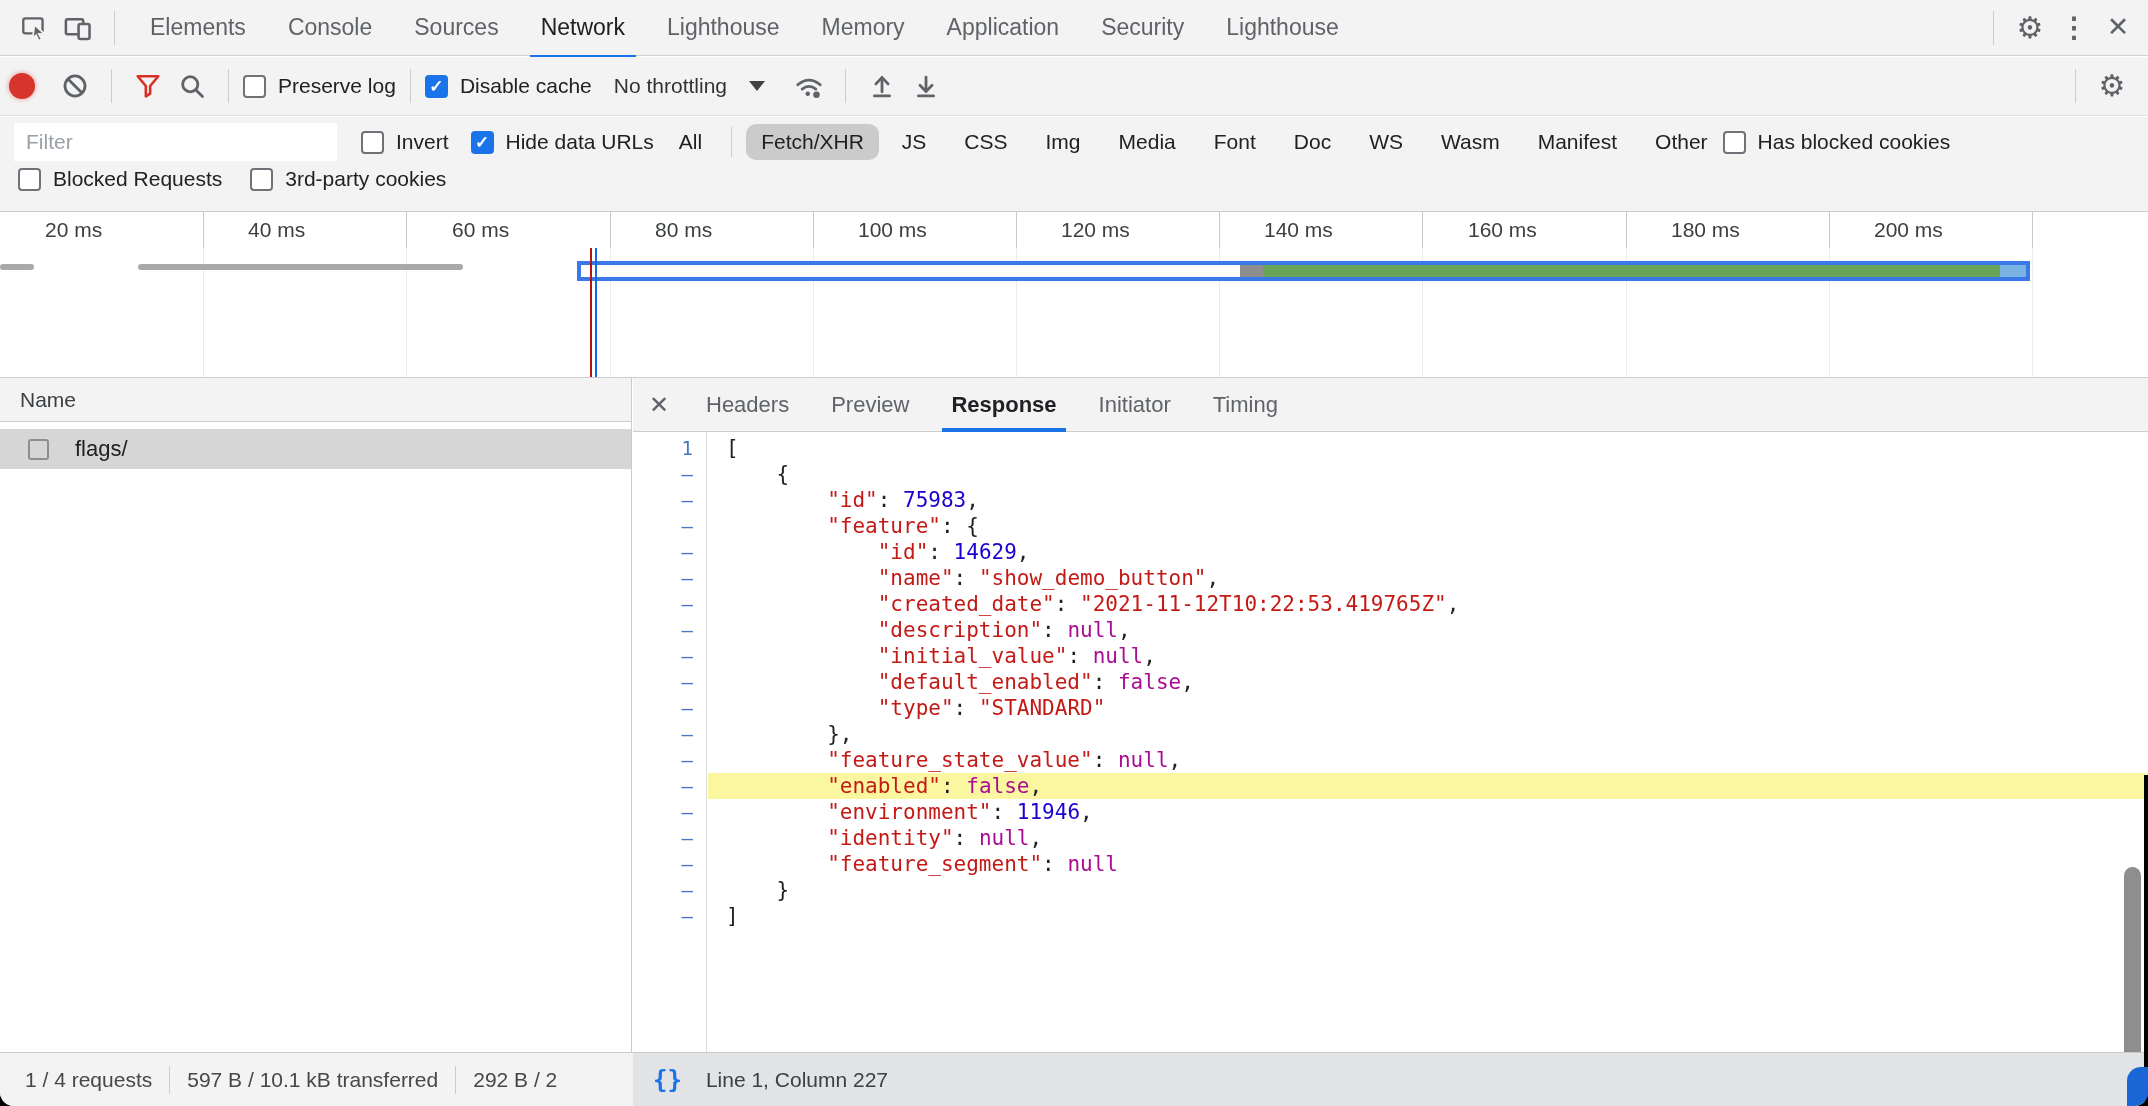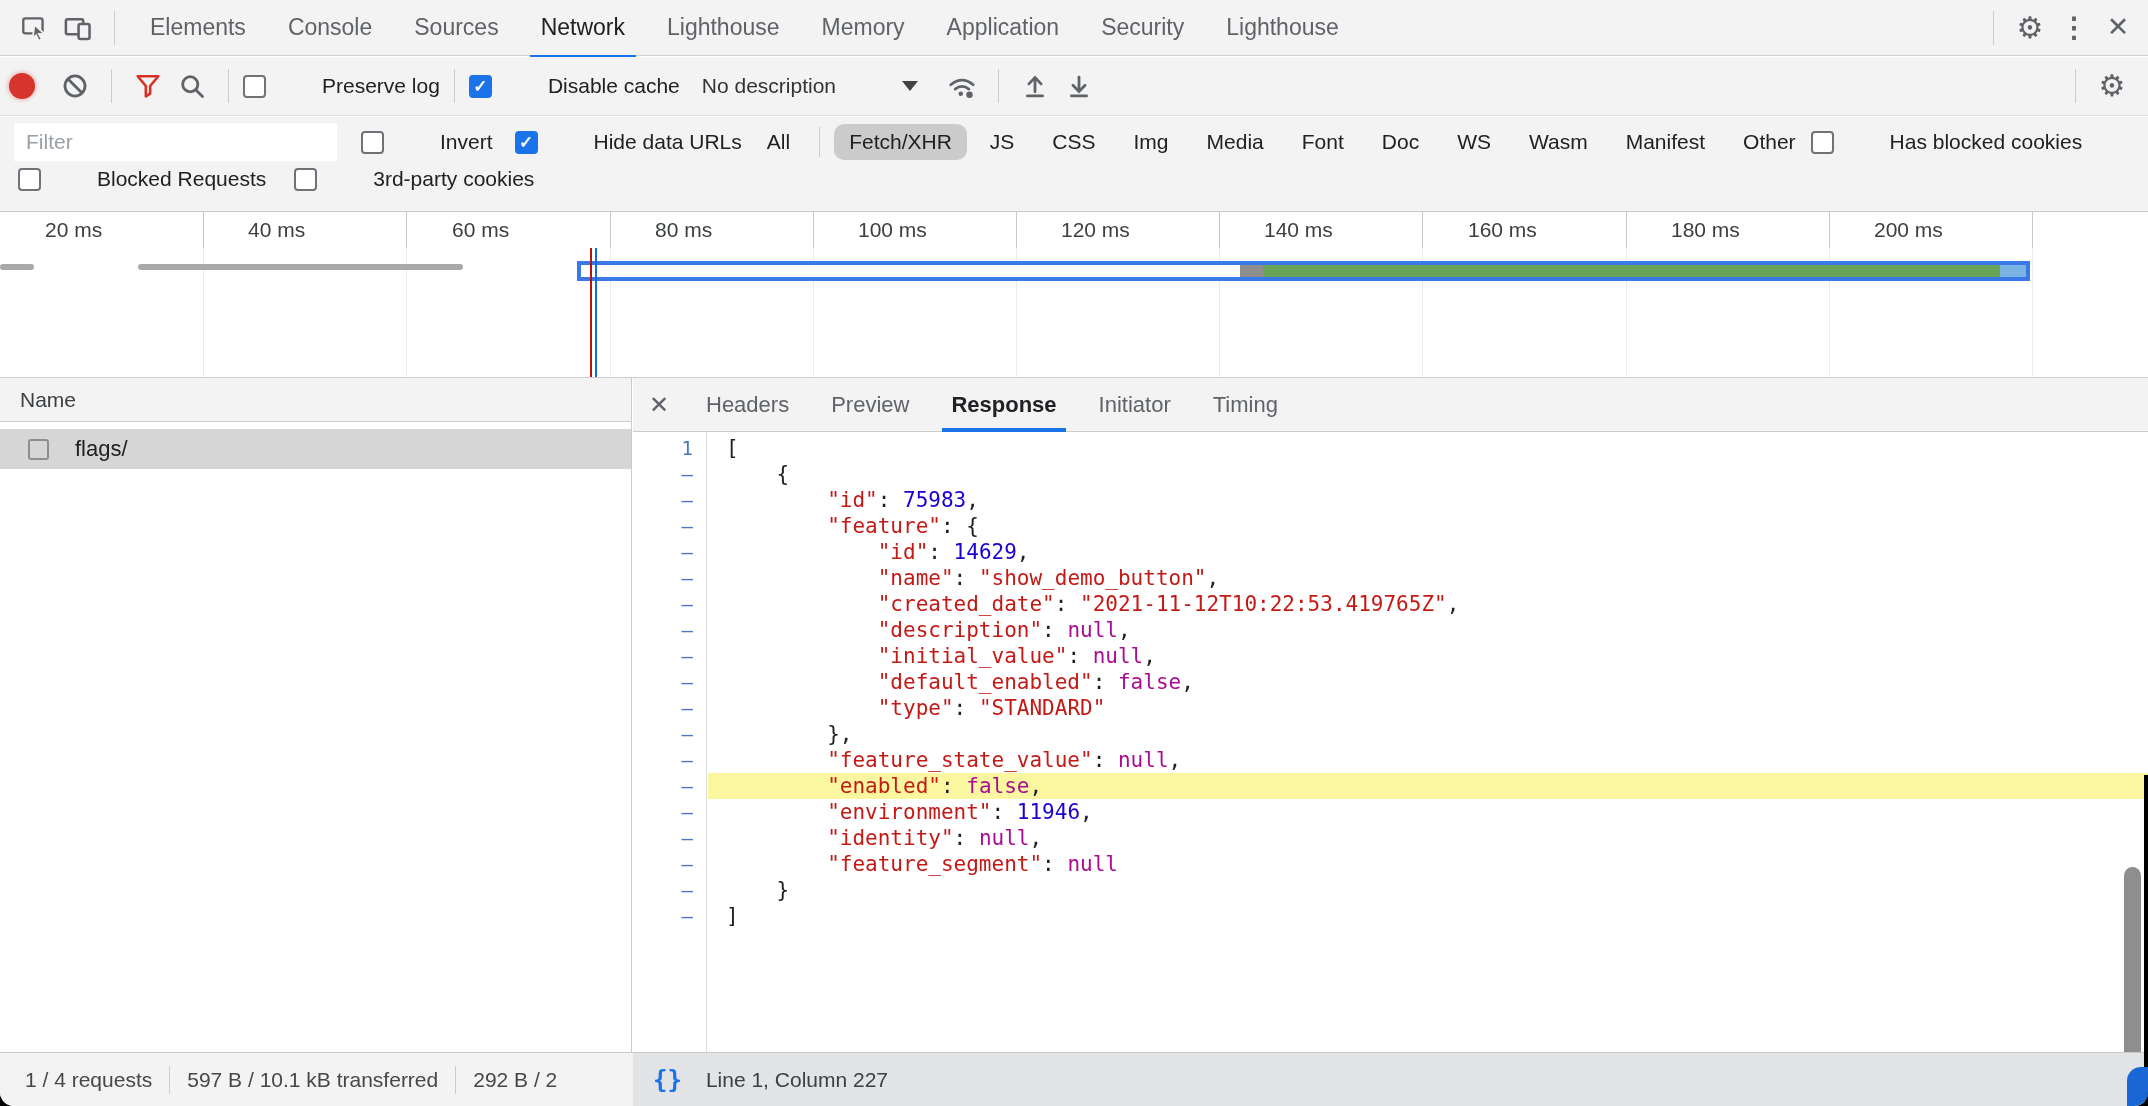--- a/index.html
+++ b/index.html
@@ -22,21 +22,21 @@
 
   
   .main-tab { padding:0 21px; height:64px; display:flex; align-items:center; font-size:23px; color:#5f6368; position:relative; white-space:nowrap; }
   .main-tab.selected { color:#202124; }
   .main-tab.selected::after { content:""; position:absolute; left:10px; right:10px; bottom:0; height:5px; background:var(--accent); }
 
   
   .cb { width:23px; height:23px; border:2px solid #6f7378; border-radius:4px; background:#fff; flex:0 0 auto; display:flex; align-items:center; justify-content:center; }
   .cb.checked { background:var(--accent); border-color:var(--accent); color:#fff; font-size:17px; font-weight:bold; }
   .cb-label { font-size:21px; color:#202124; margin-left:12px; white-space:nowrap; }
-  .cb-group { display:flex; align-items:center;gap:44px; }
+  .cb-group { display:flex; align-items:center; }
 
   #record-dot { width:26px; height:26px; border-radius:50%; background:var(--record); margin-left:9px; box-shadow:0 0 4px 1px rgba(215,53,43,.35); }
   .caret { width:0; height:0; border-left:8px solid transparent; border-right:8px solid transparent; border-top:10px solid #424242; margin-left:22px; }
 
   #filter-input { width:323px; height:38px; margin-left:14px; border:none; background:#fff; font-size:21px; color:#202124; padding:0 12px; outline:none; font-family:"Liberation Sans",sans-serif; }
   #filter-input::placeholder { color:#9aa0a6; }
   .chip { font-size:21px; color:#202124; padding:6px 15px; border-radius:10px; white-space:nowrap; }
   .chip.selected { background:#cbcbcb; }
   #chips { display:flex; align-items:center; gap:8px; margin-left:10px; }
 
@@ -157,21 +157,21 @@
     <div class="cb-group">
       <div class="cb"></div>
       <span class="cb-label">Preserve log</span>
     </div>
     <div class="vsep"></div>
     <div class="cb-group">
       <div class="cb checked">✓</div>
       <span class="cb-label">Disable cache</span>
     </div>
     <div class="cb-group" style="margin-left:22px">
-      <span style="font-size:21px;color:#333">No description</span>
+      <span style="font-size:21px;color:#333">No throttling</span>
       <div class="caret"></div>
     </div>
     <div class="icon-btn" style="margin-left:22px">
       <svg width="30" height="30" viewBox="0 0 24 24" fill="none" stroke="#5f6368" stroke-width="2.2" stroke-linecap="round">
         <path d="M3 11 Q12 3.5 21 11"></path>
           <path d="M6.5 14.5 Q12 10 17.5 14.5"></path>
         <circle cx="11" cy="18.2" r="1.8" fill="#5f6368" stroke="none"></circle>
         <circle cx="18" cy="19" r="2.6" fill="#5f6368" stroke="none"></circle>
       </svg>
     </div>

